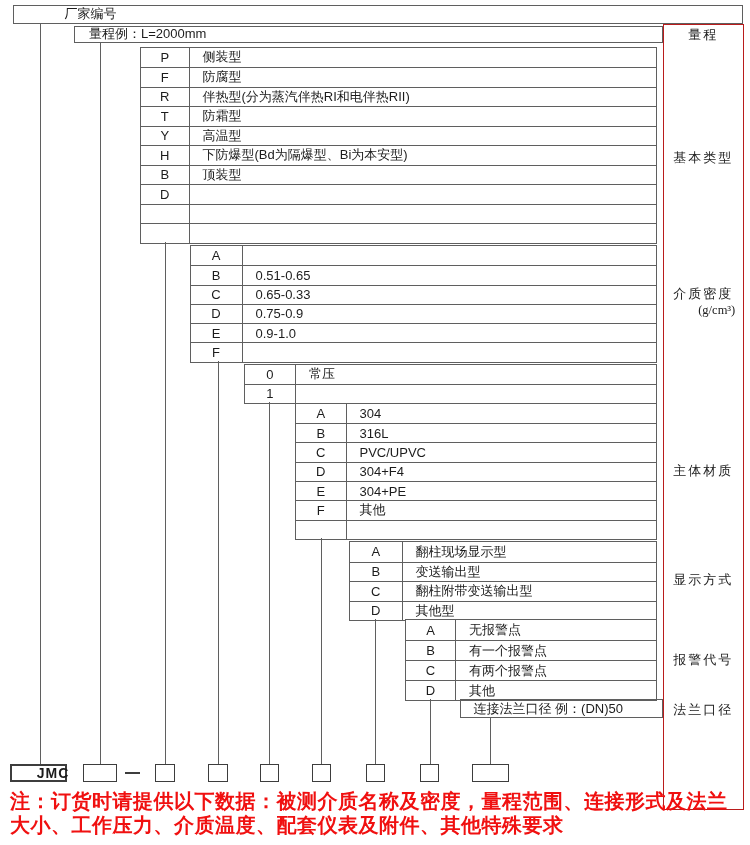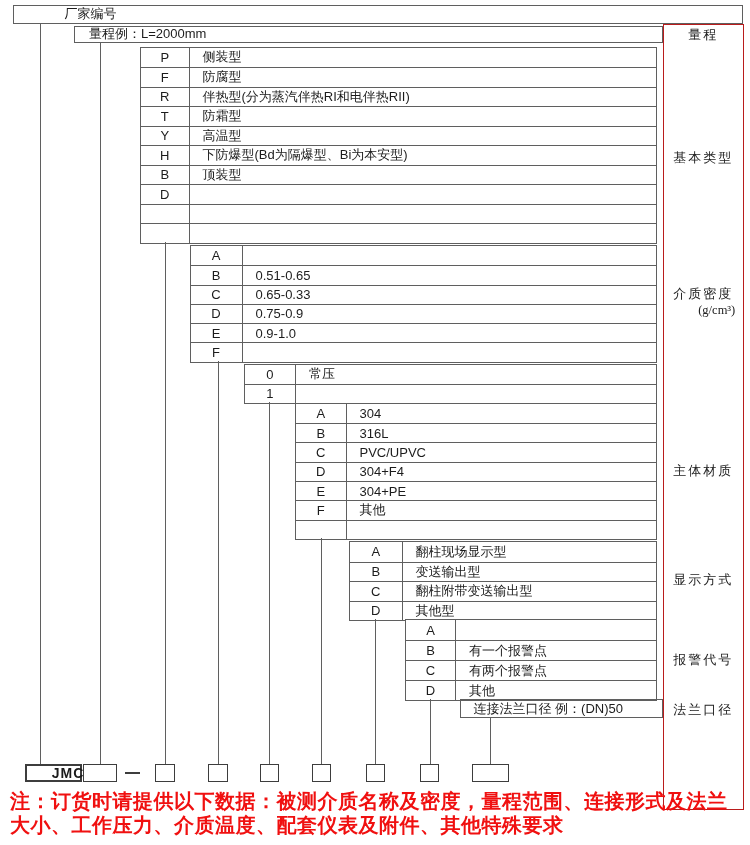--- a/index.html
+++ b/index.html
@@ -226,20 +226,21 @@
           <div class="desc-cell">翻柱附带变送输出型</div>
         </div>
         <div class="sec-row" style="height: 19.5px;">
           <div class="code-cell" style="width: 52.5px;">D</div>
           <div class="desc-cell">其他型</div>
         </div>
       </div>
       <div class="section" style="left: 405px; top: 619px; width: 252px;">
         <div class="sec-row" style="height: 20px;">
           <div class="code-cell" style="width: 50px;">A</div>
+          <div class="desc-cell">无报警点</div>
         </div>
         <div class="sec-row" style="height: 20px;">
           <div class="code-cell" style="width: 50px;">B</div>
           <div class="desc-cell">有一个报警点</div>
         </div>
         <div class="sec-row" style="height: 20px;">
           <div class="code-cell" style="width: 50px;">C</div>
           <div class="desc-cell">有两个报警点</div>
         </div>
         <div class="sec-row" style="height: 20px;">
@@ -259,21 +260,21 @@
       <div class="connector" style="left: 164.5px; top: 241.5px; height: 522px;"></div>
       <div class="connector" style="left: 217.5px; top: 360.5px; height: 403px;"></div>
       <div class="connector" style="left: 269px; top: 402px; height: 361.5px;"></div>
       <div class="connector" style="left: 321px; top: 538px; height: 225.5px;"></div>
       <div class="connector" style="left: 375px; top: 619px; height: 144.5px;"></div>
       <div class="connector" style="left: 429.5px; top: 699px; height: 64.5px;"></div>
       <div class="connector" style="left: 490px; top: 718px; height: 45.5px;"></div>
     </div>
 
   <div id="boxes-root">
-      <div class="code-box" id="jmc-box" style="left: 25px; width: 57px; padding-left: 29px;">JMC</div>
+      <div class="code-box" id="jmc-box" style="left: 10px; width: 57px; padding-left: 29px;">JMC</div>
       <div class="code-box" style="left: 83px; width: 33.5px;"></div>
       <div class="code-box" style="left: 155px; width: 19.5px;"></div>
       <div class="code-box" style="left: 208px; width: 19.5px;"></div>
       <div class="code-box" style="left: 259.5px; width: 19.5px;"></div>
       <div class="code-box" style="left: 311.5px; width: 19.5px;"></div>
       <div class="code-box" style="left: 365.5px; width: 19.5px;"></div>
       <div class="code-box" style="left: 420px; width: 19px;"></div>
       <div class="code-box" style="left: 471.5px; width: 37.5px;"></div>
       <div id="dash-mark" style="left: 124.5px; top: 772px; width: 15px; height: 2px;"></div>
     </div>

